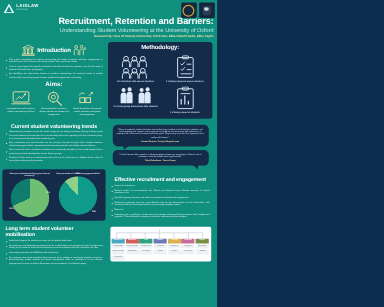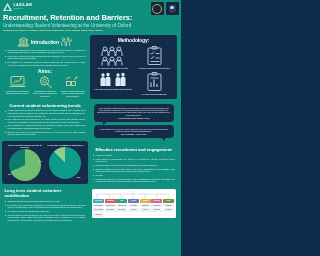--- a/index.html
+++ b/index.html
@@ -19,21 +19,21 @@
   .logo-name{font-size:3.6px;font-weight:700;color:#ffffff;letter-spacing:.35px;}
   .logo-sub{font-size:1.5px;color:#bfe6df;letter-spacing:.15px;margin-top:.6px;}
 
   .crests{position:absolute;right:2.5px;top:2px;display:flex;gap:2px;}
   .crest{width:13px;height:13px;border-radius:1px;background:#14283f;display:flex;align-items:center;justify-content:center;}
   .crest.b{background:#16243c;}
   .crest-ring{width:8px;height:8px;border-radius:50%;border:1.4px solid #d8a038;}
   .crest-shield{width:7px;height:8px;background:#2b3d58;border-radius:1px 1px 3px 3px;position:relative;}
   .crest-shield:after{content:"";position:absolute;left:1.6px;top:1.2px;width:3.6px;height:3.2px;background:#cfd8e6;border-radius:50%;}
 
-  .titles{text-align:left;padding-top:12px;}
+  .titles{text-align:right;padding-top:12px;}
   .title-main{font-size:7.6px;font-weight:700;color:#ffffff;line-height:1.05;letter-spacing:-.1px;}
   .title-sub{font-size:4.6px;color:#bde8df;line-height:1.1;margin-top:1.2px;font-weight:400;}
   .authors{font-size:2.5px;font-weight:700;font-style:italic;color:#f2e3a8;margin-top:1.6px;line-height:1.1;}
 
   
   .cols{display:flex;gap:2px;padding:1px 2px 2px 2px;box-sizing:border-box;height:222px;}
   .col{display:flex;flex-direction:column;gap:2px;}
   .col-left{width:86px;}
   .col-right{width:87px;}
 

